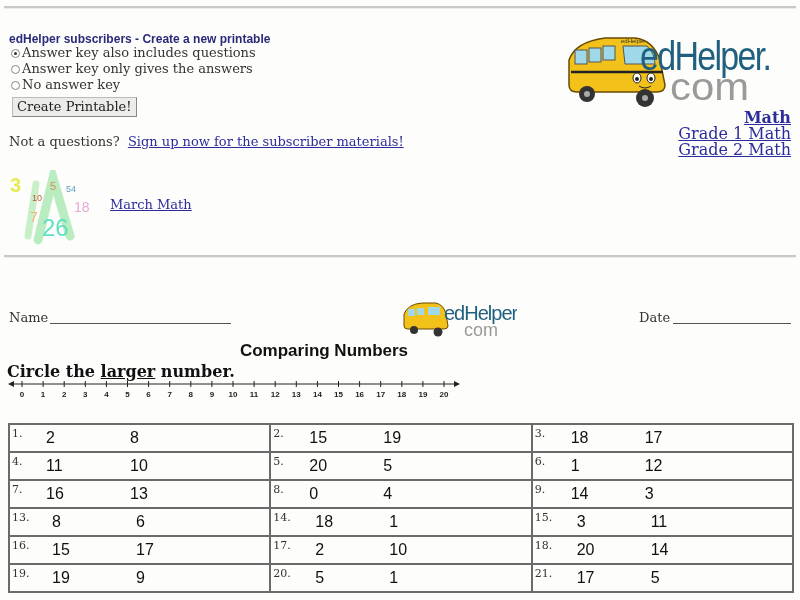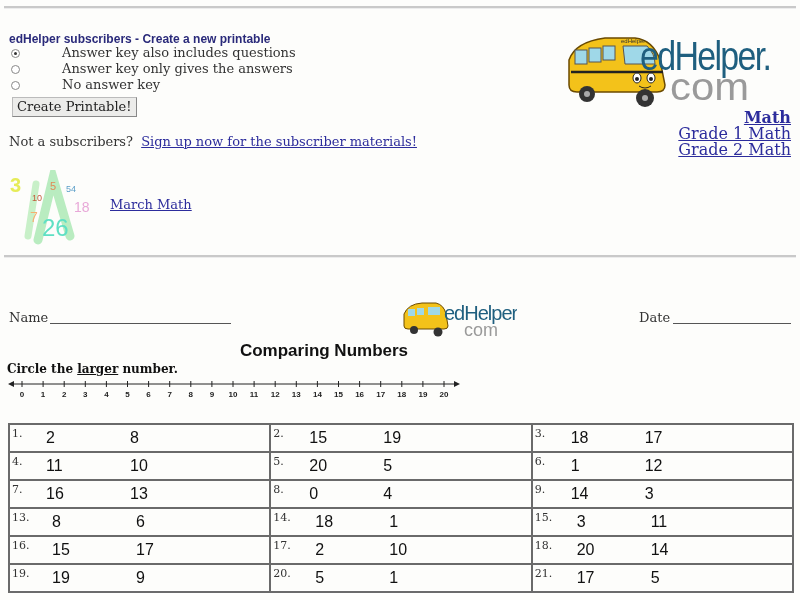--- a/index.html
+++ b/index.html
@@ -2,42 +2,42 @@
 <html><head>
 <meta charset="utf-8">
 <style>
   html, body { margin: 0; padding: 0; }
   body {
     width: 800px; height: 600px; overflow: hidden; background: #fdfdfb;
     font-family: "DejaVu Serif", serif; color: #222; position: relative;
   }
   .hr { position: absolute; left: 4px; right: 4px; height: 2px; background: #c9c9c9; border-bottom: 1px solid #ececec; }
   .sub-title { position: absolute; left: 9px; top: 32px; font-family: "Liberation Sans", sans-serif; font-weight: bold; font-size: 12px; color: #2a2a7a; }
-  .radio-row { position: absolute; left: 11px; font-size: 13px; display: flex; align-items: flex-end; color: #333; gap: 40px; }
+  .radio-row { position: absolute; left: 11px; font-size: 13px; display: flex; align-items: flex-end; color: #333; }
   .radio { width: 7px; height: 7px; border: 1px solid #888; border-radius: 50%; margin-right: 2px; margin-bottom: 2px; position: relative; background: #fff; }
   .radio.checked::after { content: ""; position: absolute; left: 2px; top: 2px; width: 3px; height: 3px; background: #333; border-radius: 50%; }
   .create-btn { position: absolute; left: 12px; top: 97px; height: 20px; padding: 0 4px; font-family: "DejaVu Serif", serif; font-size: 13px; background: #ececea; border: 1px solid #bbb; border-right-color: #888; border-bottom-color: #888; color: #222; line-height: 18px; }
   .not-sub { position: absolute; left: 9px; top: 134px; font-size: 13px; color: #333; }
   .not-sub a { color: #2c2c9c; text-decoration: underline; margin-left: 4px; }
   a { color: #2c2c9c; }
   .logo { position: absolute; left: 565px; top: 30px; width: 230px; height: 80px; }
   .logo-text { position: absolute; left: 75px; top: 4px; font-family: "Liberation Sans", sans-serif; font-size: 40px; color: #1f5f7f; letter-spacing: -2px; transform: scaleX(0.85); transform-origin: left; }
   .logo-com { position: absolute; left: 105px; top: 36px; font-family: "Liberation Sans", sans-serif; font-size: 38px; color: #9a9a9a; transform: scaleX(1.1); transform-origin: left; }
   .right-links { position: absolute; right: 9px; top: 110px; text-align: right; font-size: 16px; line-height: 16px; }
   .right-links a { display: block; text-decoration: underline; }
   .right-links a.bold { font-weight: bold; }
   .march-img { position: absolute; left: 8px; top: 170px; width: 90px; height: 75px; }
   .march-link { position: absolute; left: 110px; top: 197px; font-size: 13px; text-decoration: underline; }
   .name-lbl { position: absolute; left: 9px; top: 310px; font-size: 13px; color: #333; }
   .name-line { position: absolute; left: 50px; top: 323px; width: 181px; border-bottom: 1px solid #555; }
   .date-lbl { position: absolute; left: 639px; top: 310px; font-size: 13px; color: #333; }
   .date-line { position: absolute; left: 673px; top: 323px; width: 118px; border-bottom: 1px solid #555; }
   .small-logo { position: absolute; left: 402px; top: 298px; width: 115px; height: 40px; }
   .ws-title { position: absolute; left: 0; width: 648px; top: 341px; text-align: center; font-family: "Liberation Sans", sans-serif; font-weight: bold; font-size: 17px; color: #111; }
-  .instruct { position: absolute; left: 7px; top: 362px; font-weight: bold; font-size: 12px; color: #111; }
+  .instruct { position: absolute; left: 7px; top: 362px; font-weight: bold; font-size: 16px; color: #111; }
   .instruct u { text-decoration: underline; }
   .numline { position: absolute; left: 8px; top: 378px; width: 452px; height: 24px; }
   .tick-labels { position: absolute; left: 0; top: 12px; width: 100%; height: 12px; font-family: "Liberation Sans", sans-serif; font-weight: bold; font-size: 8px; }
   .tick-labels span { position: absolute; transform: translateX(-50%); }
   table.problems { position: absolute; left: 8px; top: 423px; width: 786px; border-collapse: collapse; }
   table.problems td { border: 2px solid #6a6a6a; height: 26px; padding: 0; position: relative; width: 262px; vertical-align: top; }
   .pnum { position: absolute; left: 2px; top: 2px; font-size: 11px; color: #333; }
   .pa { position: absolute; top: 4px; font-family: "Liberation Sans", sans-serif; font-size: 16px; color: #111; }
 </style>
 </head>
@@ -56,21 +56,21 @@
   <span>Answer key only gives the answers</span>
 </div>
 <div class="radio-row" style="top:77px;">
   <span class="radio"></span>
   <span>No answer key</span>
 </div>
 
 <button class="create-btn">Create Printable!</button>
 
 <div class="not-sub">
-  <span>Not a subscribers?</span>
+  <span>Not a questions?</span>
   <a href="#">Sign up now for the subscriber materials!</a>
 </div>
 
 <div class="logo">
   <svg width="110" height="80" viewBox="0 0 110 80" style="position:absolute;left:0;top:0;">
     <path d="M4 30 Q10 12 40 8 L70 8 Q88 10 95 30 L100 55 Q100 62 92 62 L12 62 Q4 62 4 55 Z" fill="#f3c21a" stroke="#6b4a00" stroke-width="1.5"></path>
     <rect x="10" y="20" width="12" height="14" fill="#9fd8e8" stroke="#555"></rect>
     <rect x="24" y="18" width="12" height="14" fill="#9fd8e8" stroke="#555"></rect>
     <rect x="38" y="16" width="12" height="14" fill="#9fd8e8" stroke="#555"></rect>
     <path d="M58 16 L82 16 Q90 24 90 34 L60 34 Z" fill="#9fd8e8" stroke="#555"></path>

